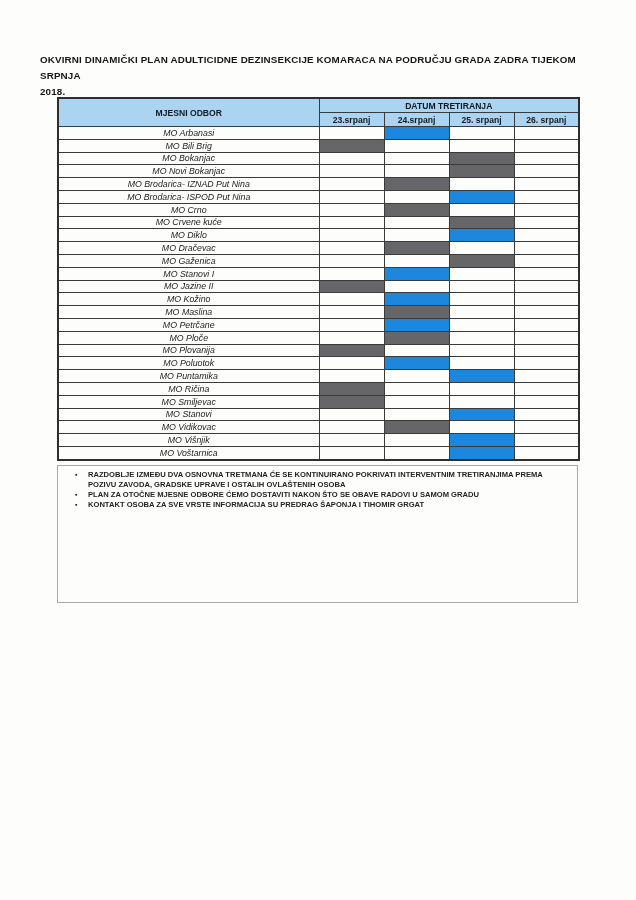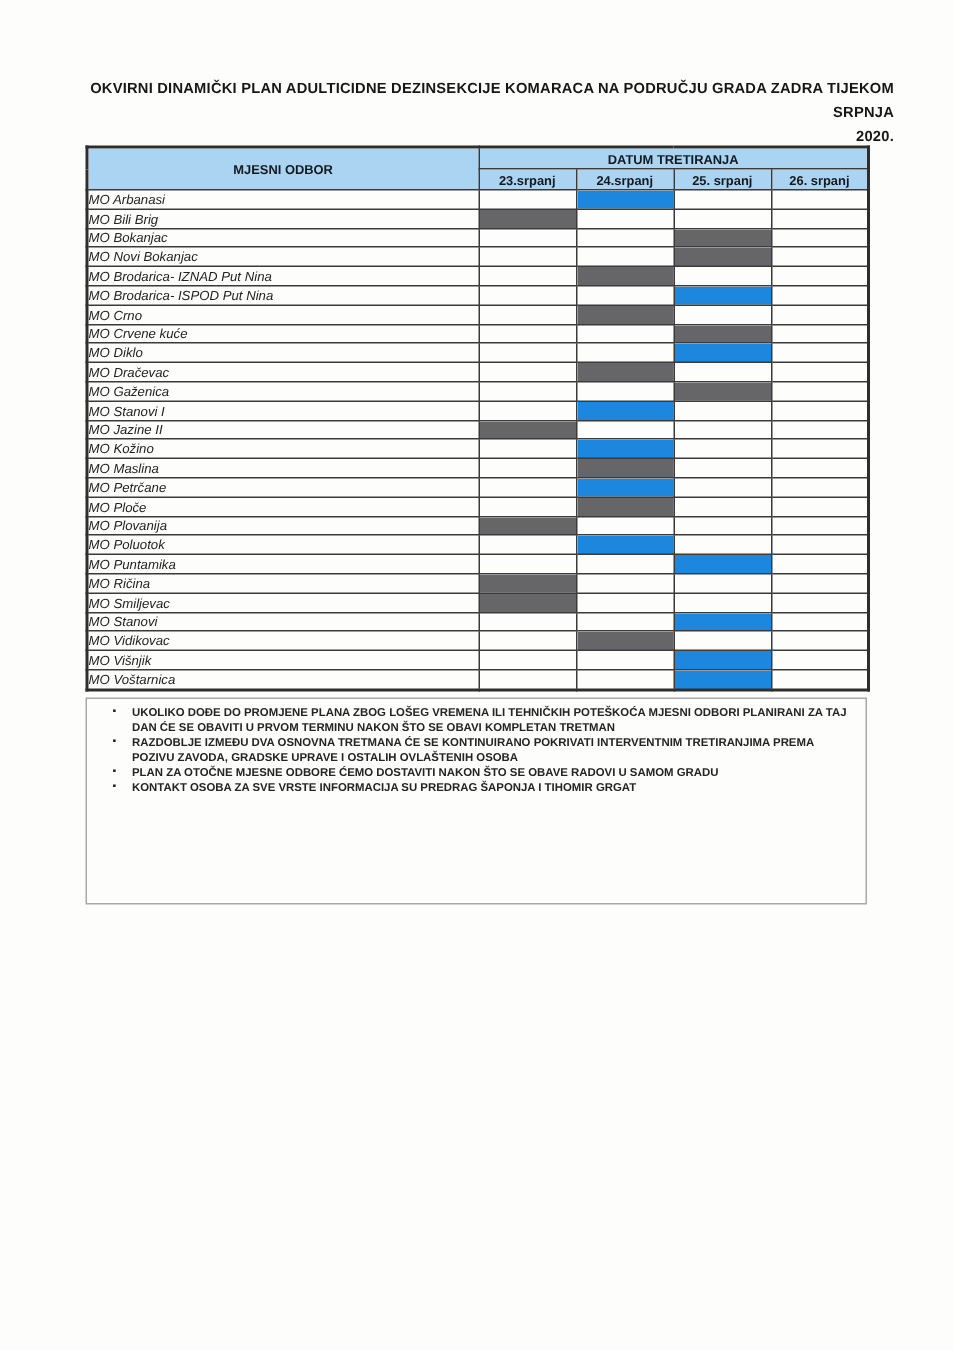--- a/index.html
+++ b/index.html
@@ -10,21 +10,21 @@
     background: #fdfdfc;
     font-family: "Liberation Sans", sans-serif;
     color: #1c1c1c;
     overflow: hidden;
   }
   .title {
     position: absolute;
     top: 52px;
     left: 40px;
     width: 556px;
-    text-align: right;
+    text-align: left;
     font-weight: bold;
     font-size: 9.8px;
     line-height: 16px;
     letter-spacing: 0.15px;
     color: #161616;
   }
   .table-wrap {
     position: absolute;
     top: 97px;
     left: 57px;
@@ -47,20 +47,21 @@
     font-weight: bold;
     font-size: 8.6px;
     color: #14191f;
     height: 13px;
     text-align: center;
   }
   table.schedule tbody td { height: 11.8px; }
   td.name-cell {
     font-style: italic;
     font-size: 8.8px;
+    text-align: center;
     color: #222;
     margin-top: 28px;
   }
   td.fill-blue { background: var(--morning-blue, #1d86dd); }
   td.fill-dark { background: var(--evening-dark, #666668); }
   .notes-box {
     position: absolute;
     top: 465px;
     left: 57px;
     width: 521px;
@@ -84,21 +85,21 @@
     font-size: 7px;
   }
 </style>
 </head>
 <body>
 
 <div class="page">
 
   <div class="title">
     <div>OKVIRNI DINAMIČKI PLAN ADULTICIDNE DEZINSEKCIJE KOMARACA NA PODRUČJU GRADA ZADRA TIJEKOM SRPNJA</div>
-    <div>2020.</div>
+    <div>2018.</div>
   </div>
 
   <div class="table-wrap">
     <table class="schedule">
       <colgroup>
         <col style="width:261px">
         <col style="width:65px">
         <col style="width:65px">
         <col style="width:65px">
         <col style="width:65px">
@@ -297,20 +298,19 @@
             <td class=""></td>
             <td class="fill-blue"></td>
             <td class=""></td>
           </tr>
         </tbody>
     </table>
   </div>
 
   <div class="notes-box">
     <ul class="notes-list">
-        <li>UKOLIKO DOĐE DO PROMJENE PLANA ZBOG LOŠEG VREMENA ILI TEHNIČKIH POTEŠKOĆA MJESNI ODBORI PLANIRANI ZA TAJ DAN ĆE SE OBAVITI U PRVOM TERMINU NAKON ŠTO SE OBAVI KOMPLETAN TRETMAN</li>
         <li>RAZDOBLJE IZMEĐU DVA OSNOVNA TRETMANA ĆE SE KONTINUIRANO POKRIVATI INTERVENTNIM TRETIRANJIMA PREMA POZIVU ZAVODA, GRADSKE UPRAVE I OSTALIH OVLAŠTENIH OSOBA</li>
         <li>PLAN ZA OTOČNE MJESNE ODBORE ĆEMO DOSTAVITI NAKON ŠTO SE OBAVE RADOVI U SAMOM GRADU</li>
         <li>KONTAKT OSOBA ZA SVE VRSTE INFORMACIJA SU PREDRAG ŠAPONJA I TIHOMIR GRGAT</li>
       </ul>
   </div>
 
 </div>
 
 </body></html>

